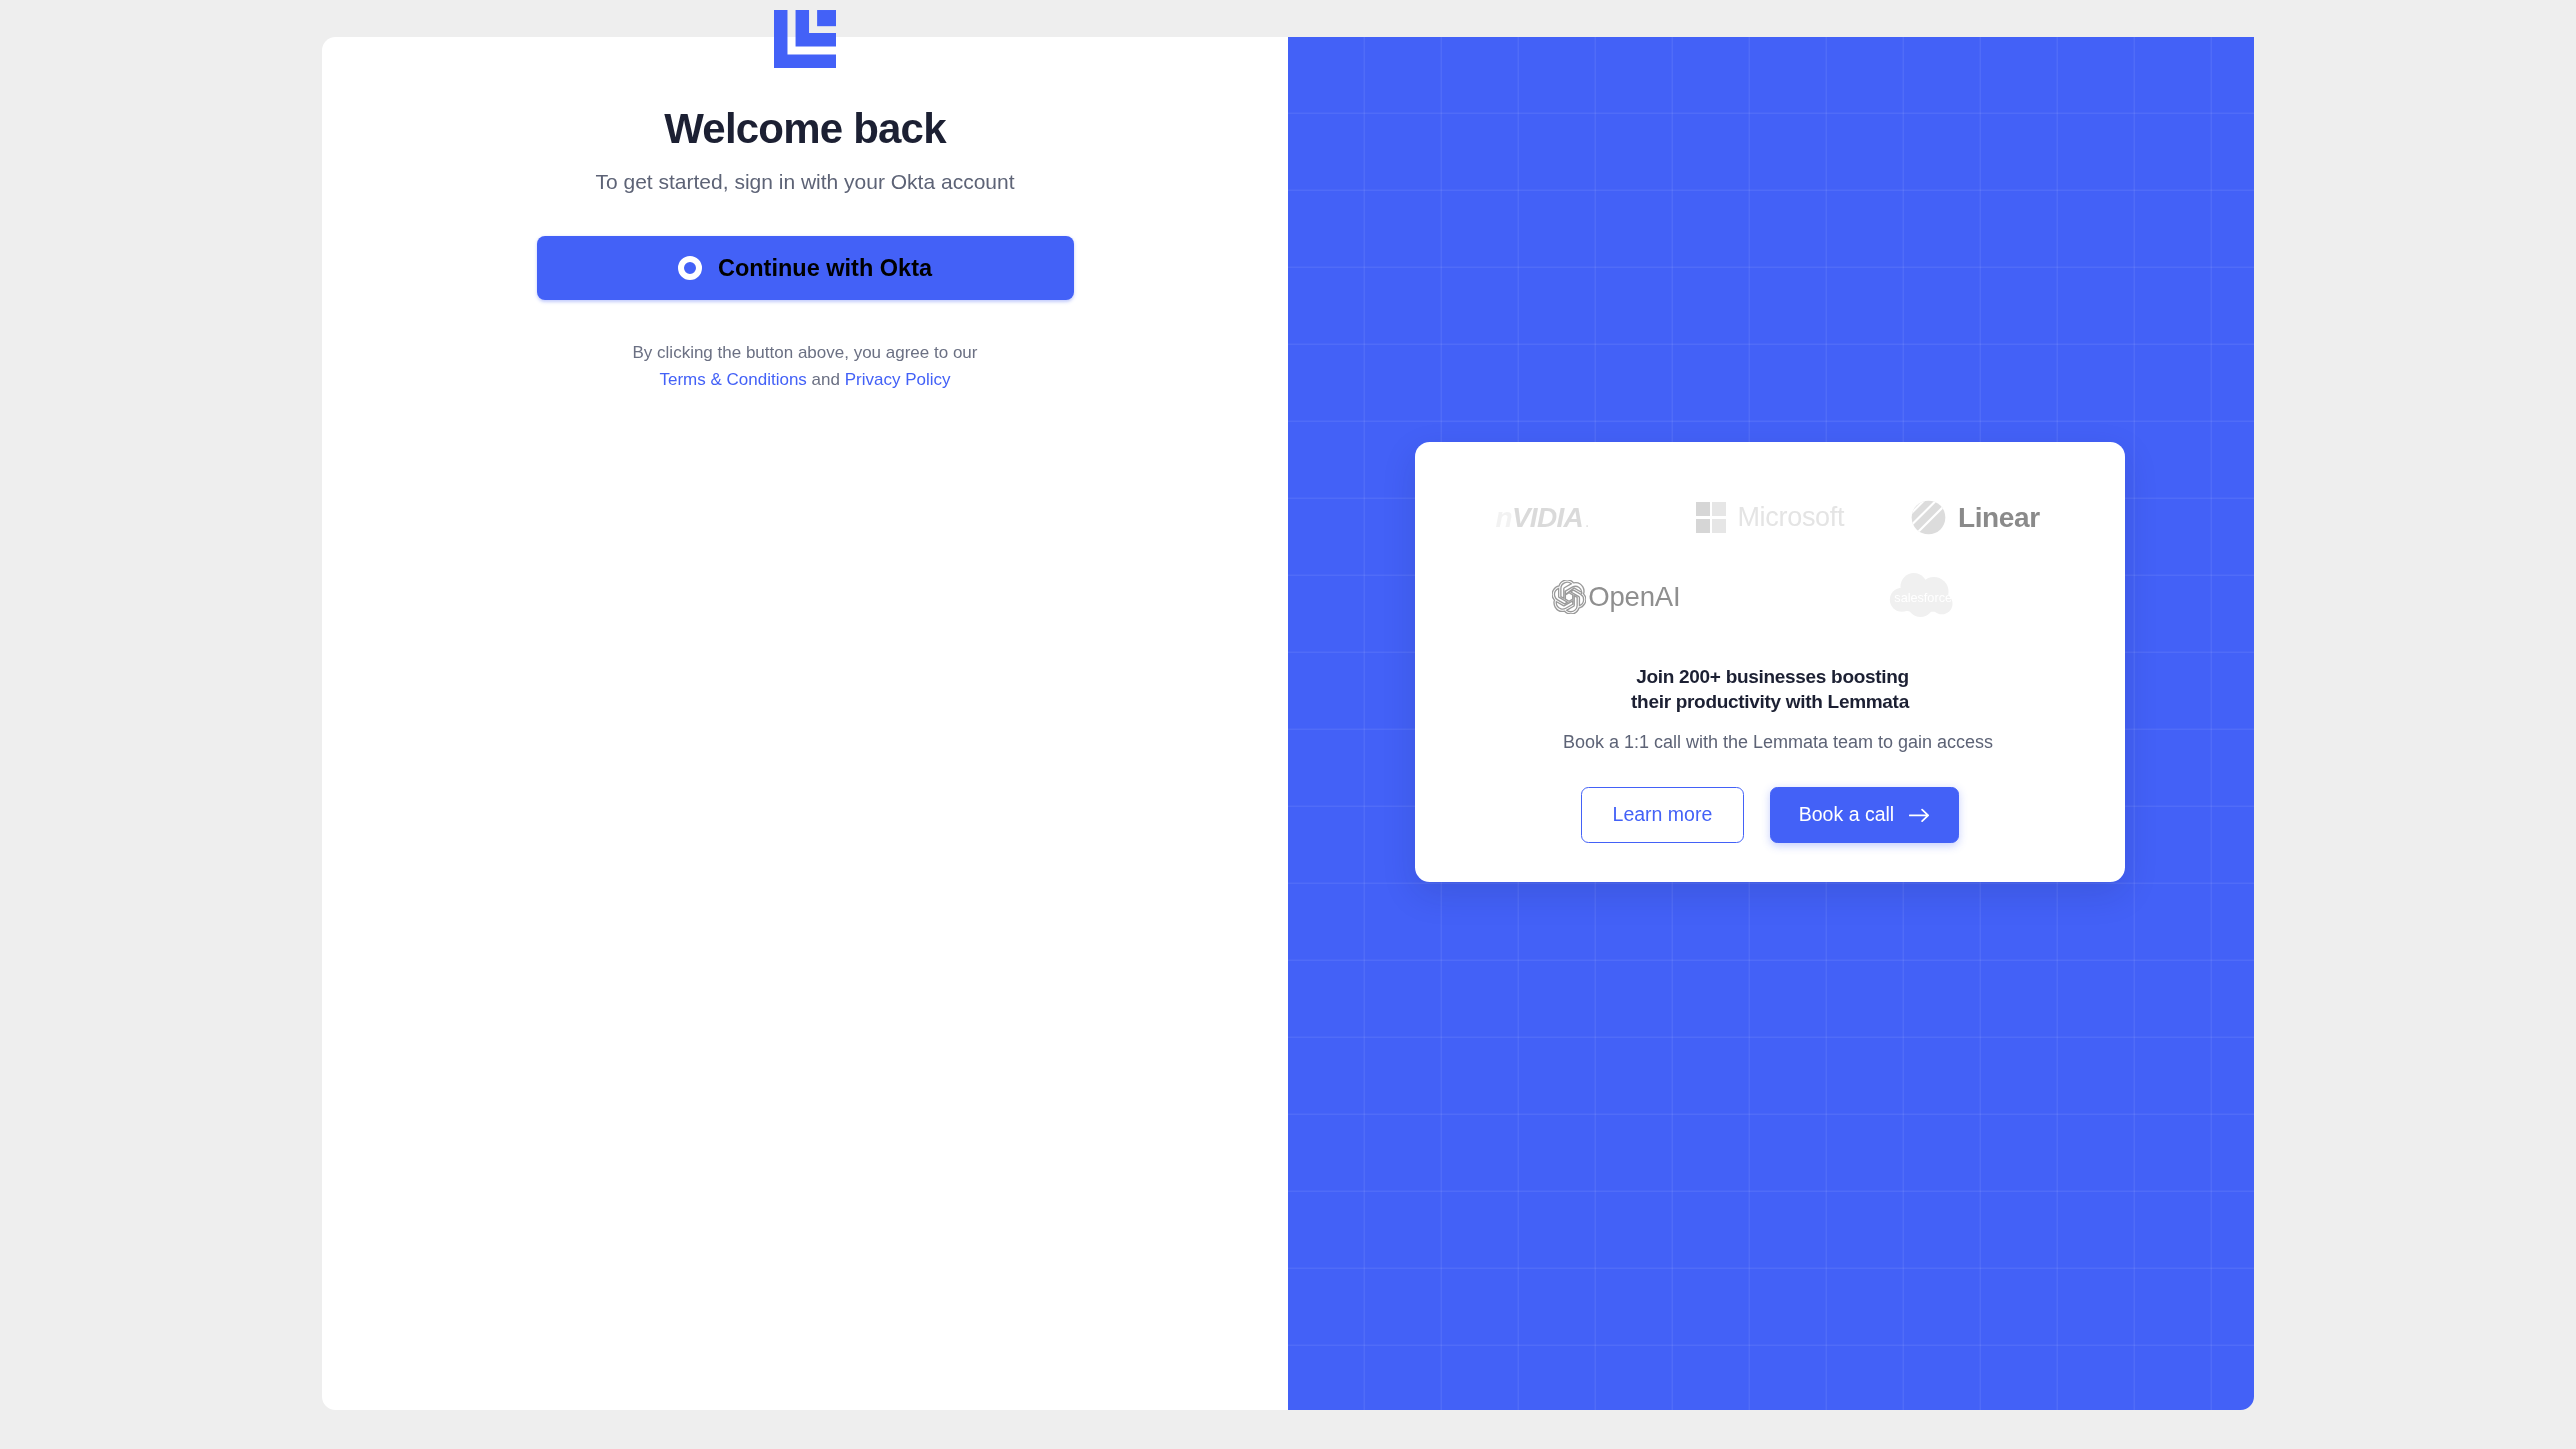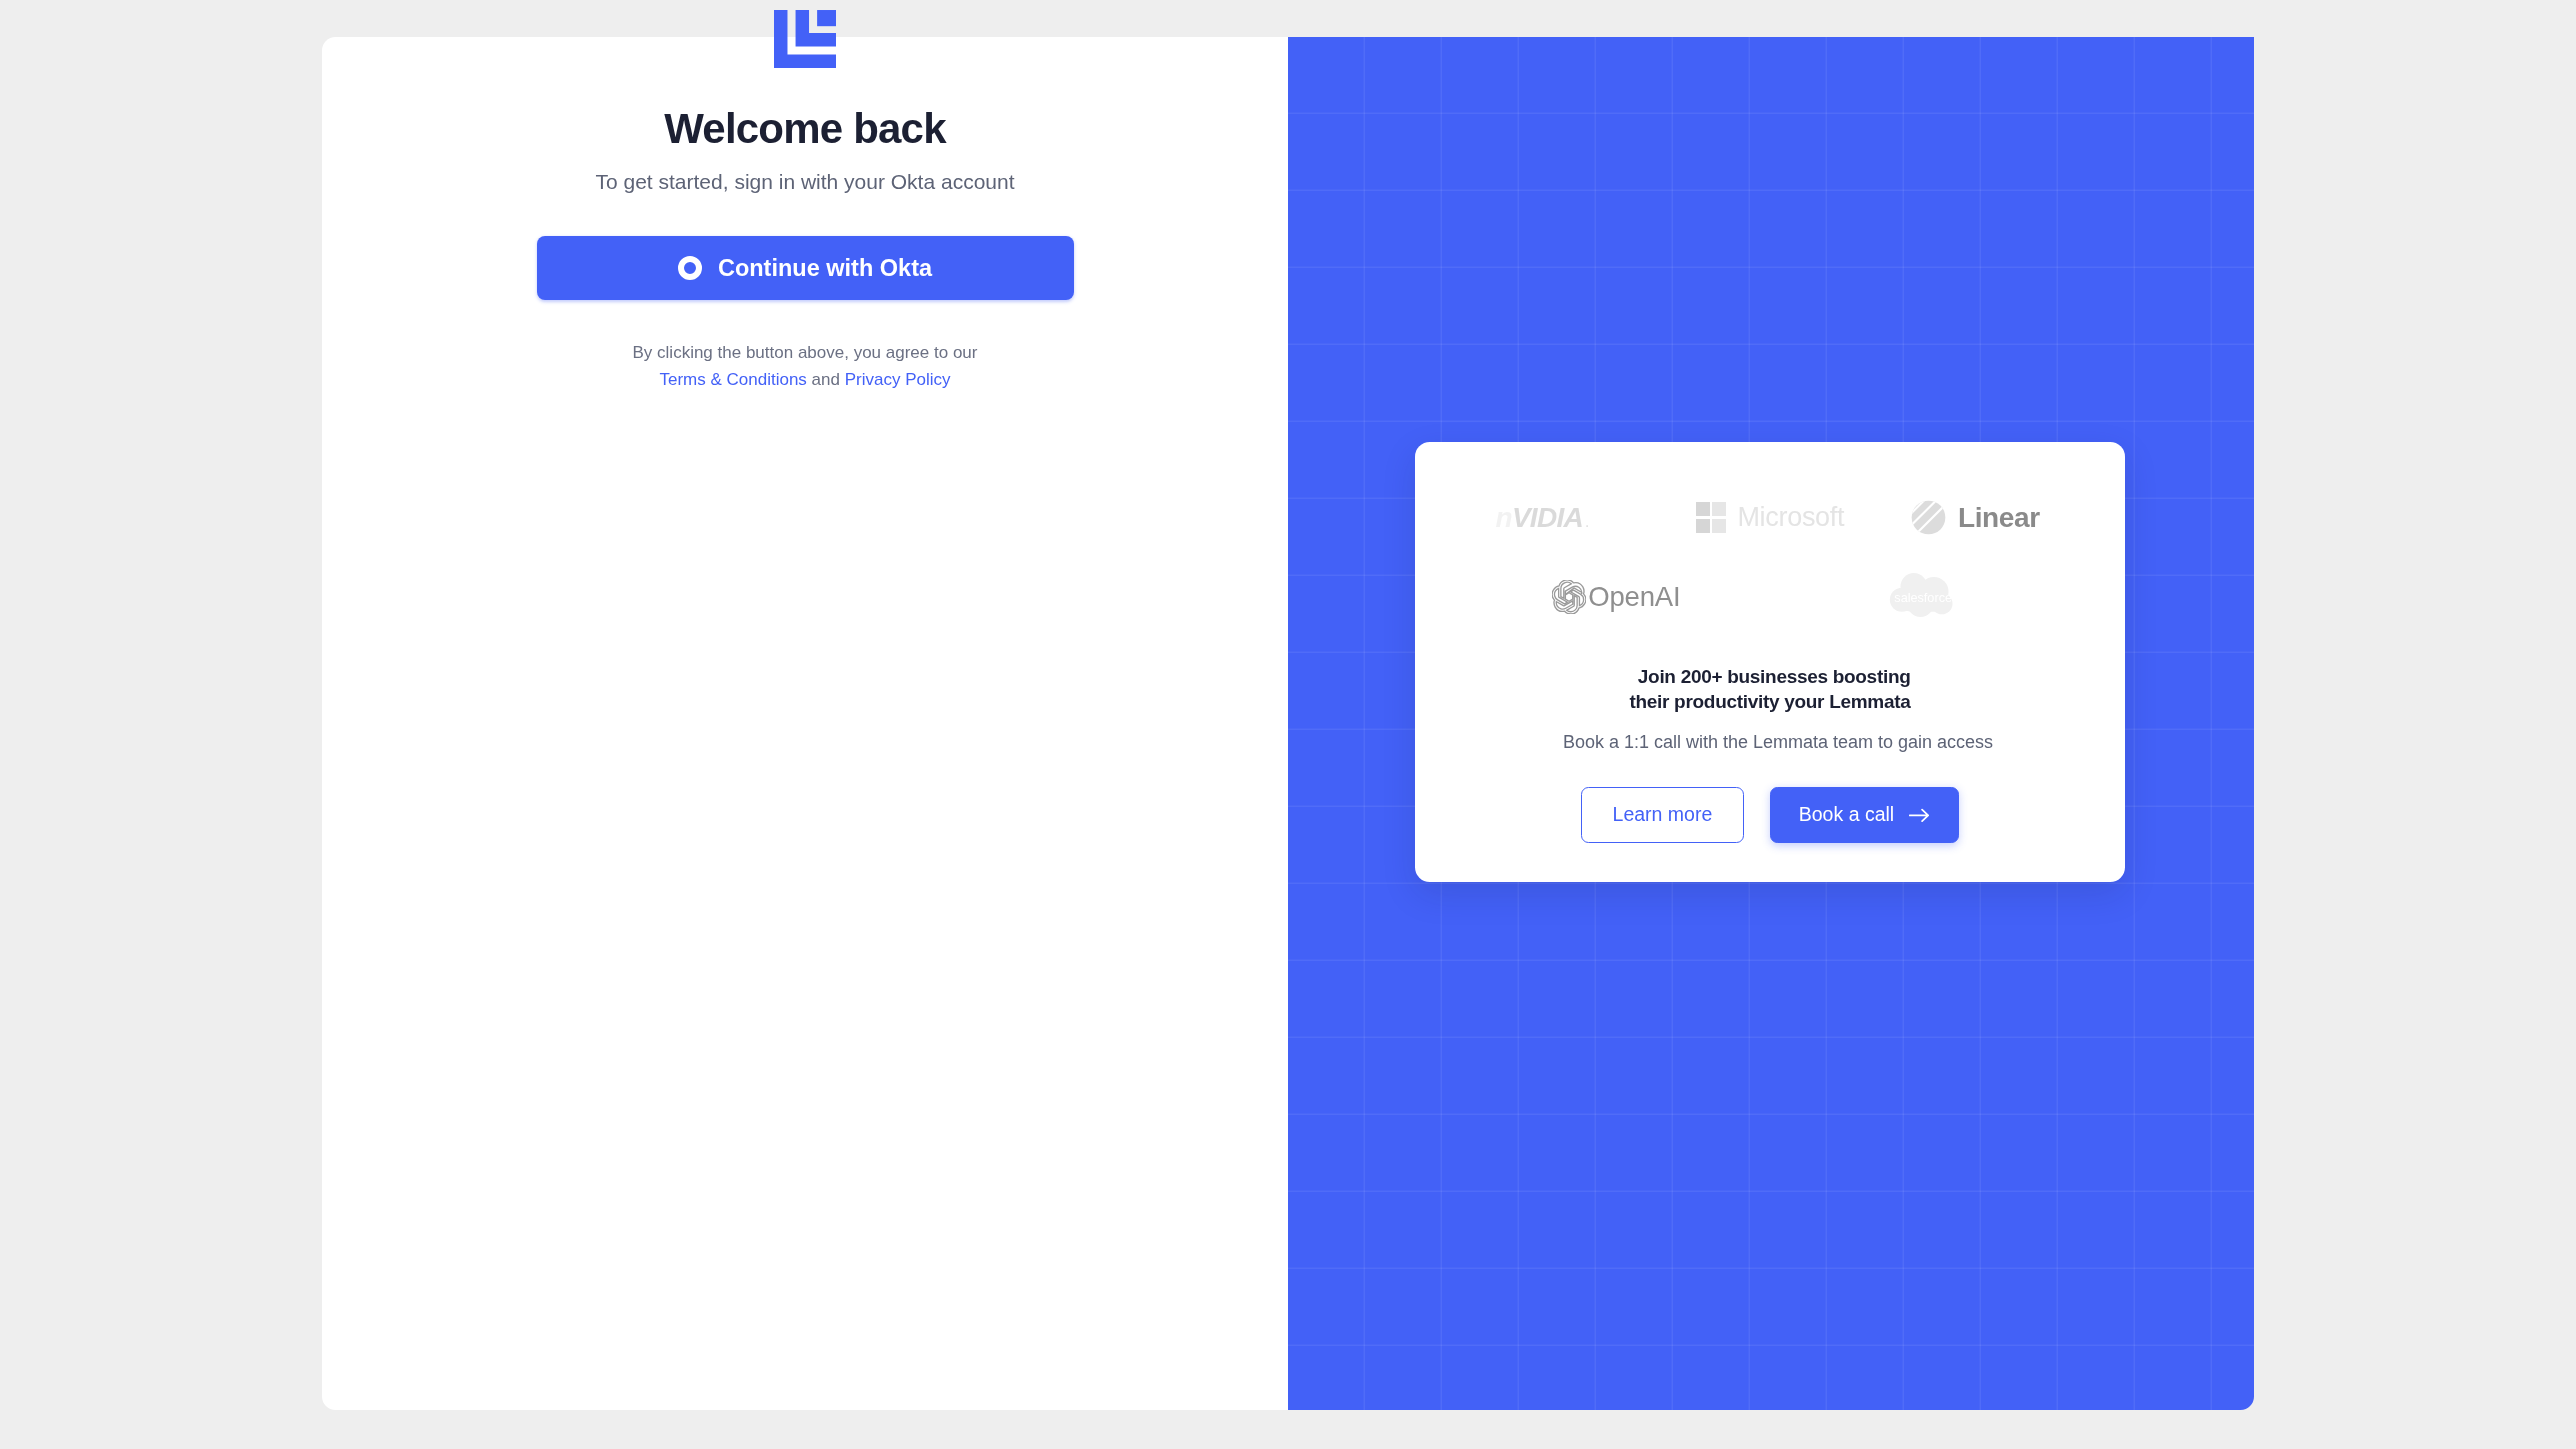--- a/index.html
+++ b/index.html
@@ -53,21 +53,21 @@
     color:#5d6376;
     font-weight:400;
     margin-bottom:42px;
     white-space:nowrap;
   }
   .okta-button {
     width:537px; height:64px;
     background:#4361f7;
     border:none;
     border-radius:8px;
-    color:#ffffff;
+    color:#000000;
     font-size:23.5px;
     font-weight:700;
     font-family:"Liberation Sans", sans-serif;
     display:flex;
     align-items:center;
     justify-content:center;
     gap:16px;
     cursor:pointer;
     box-shadow:0 1.3px 3.4px rgba(67,97,247,0.32);
   }
@@ -341,21 +341,21 @@
                 <text x="58" y="50" text-anchor="middle" font-family="Liberation Sans, sans-serif" font-size="19" fill="#ffffff">salesforce</text>
               </svg>
             </div>
           </div>
         </div>
 
       </div>
 
       <h2 class="promo-heading">
         <span>Join 200+ businesses boosting</span><br>
-        <span>their productivity your Lemmata</span>
+        <span>their productivity with Lemmata</span>
       </h2>
 
       <p class="promo-sub">Book a 1:1 call with the Lemmata team to gain access</p>
 
       <div class="promo-actions">
         <button class="btn-learn">
           <span>Learn more</span>
         </button>
         <button class="btn-book">
           <span>Book a call</span>

